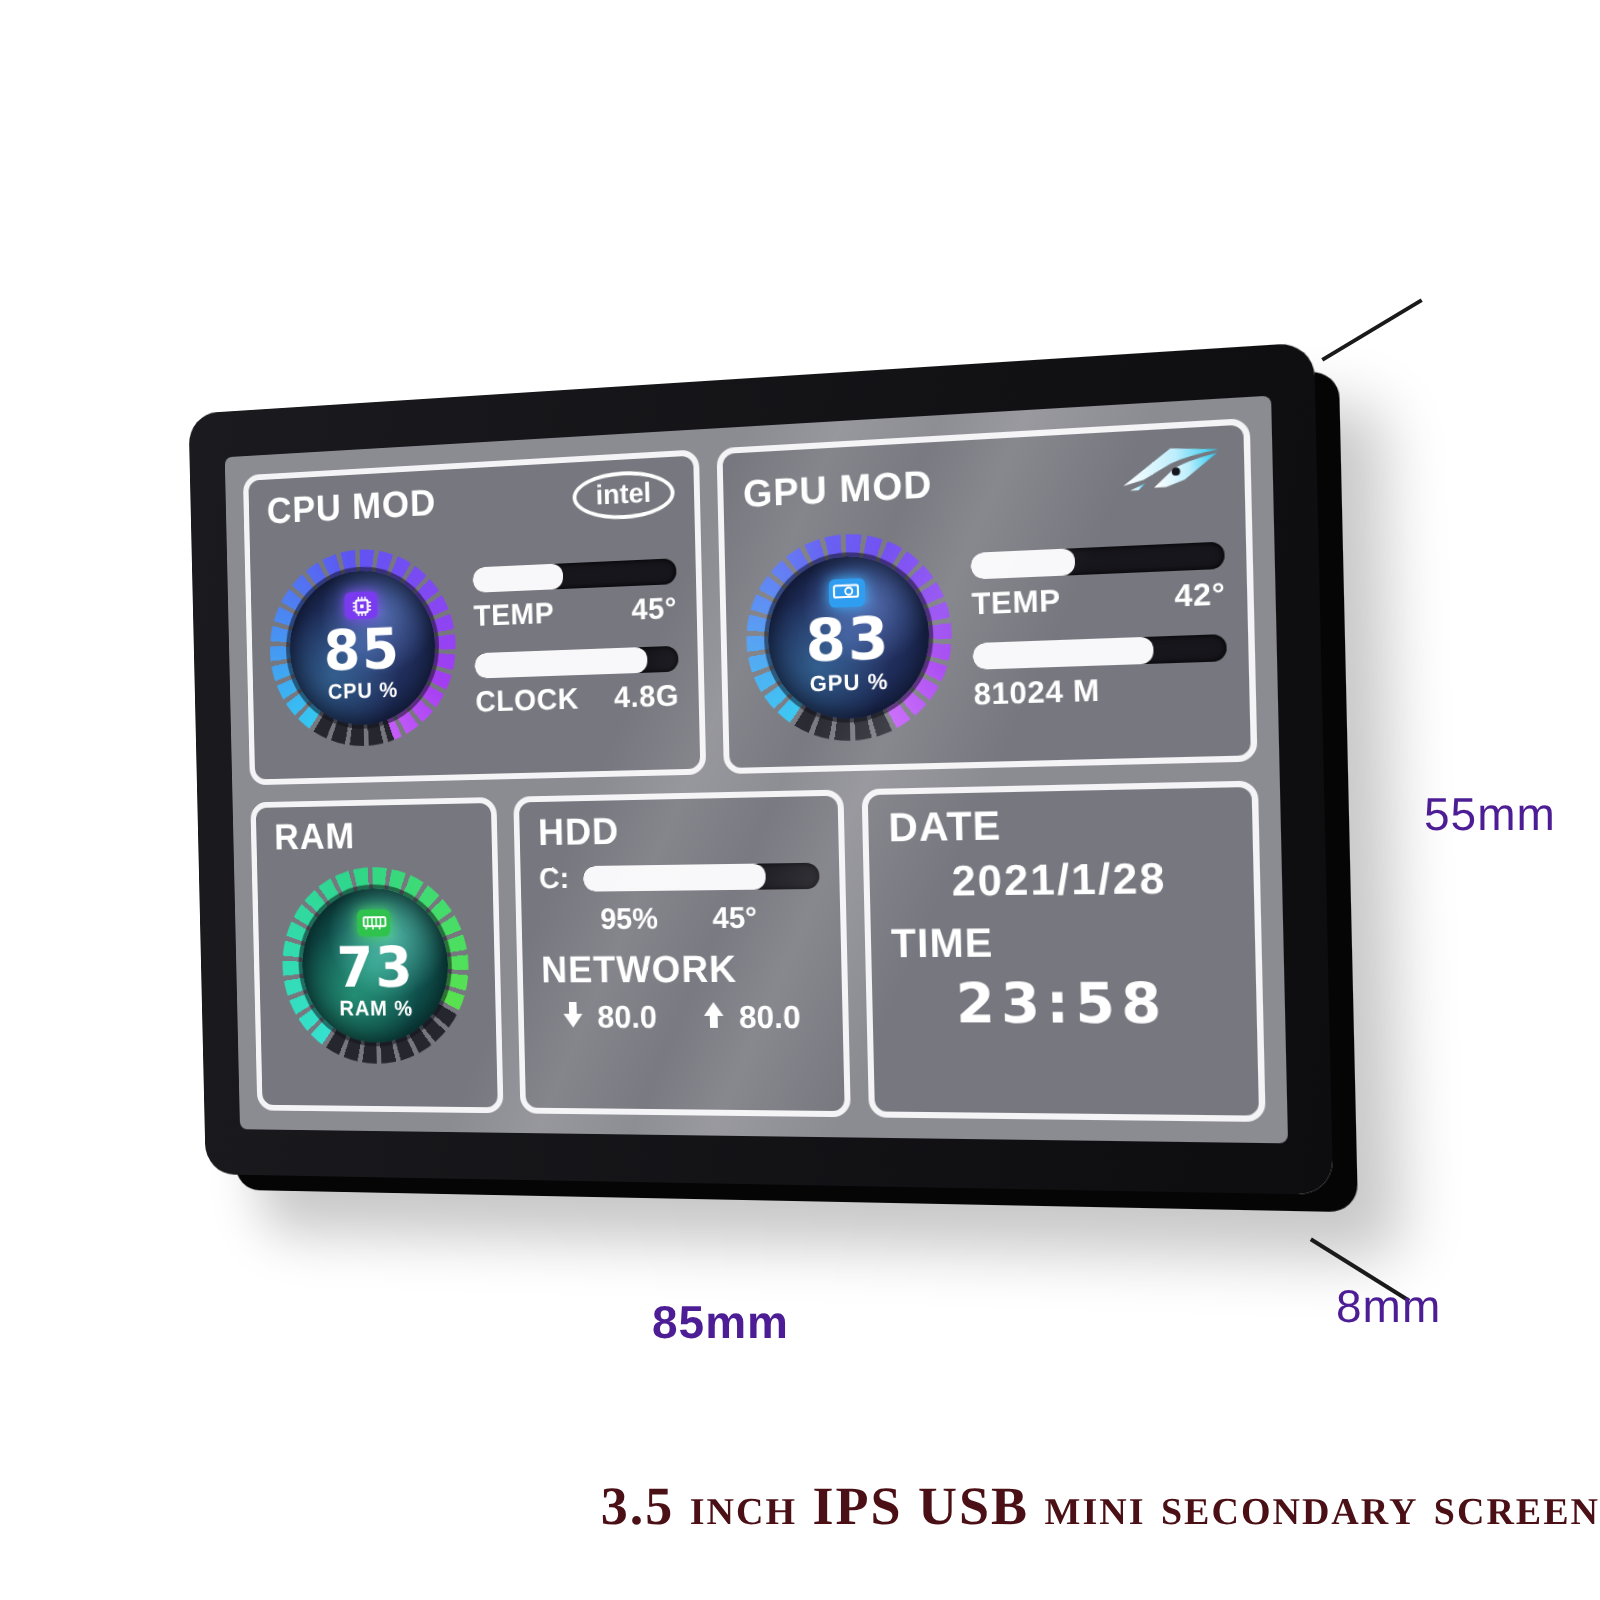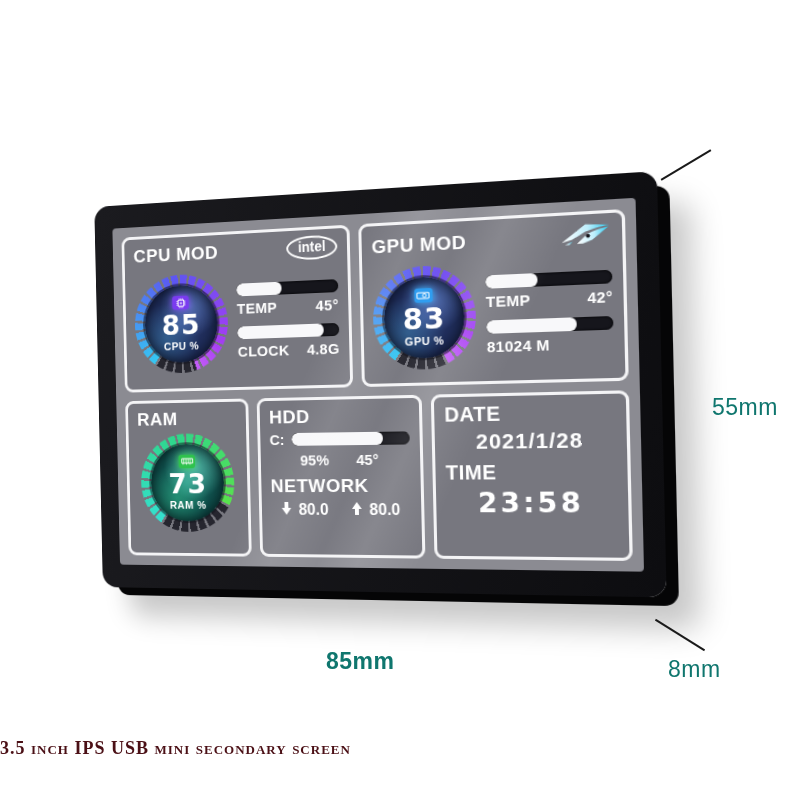--- a/index.html
+++ b/index.html
@@ -92,28 +92,28 @@
   .net-row{display:flex;justify-content:center;align-items:center;gap:8px;font-size:16px;font-weight:bold;margin-top:4px;}
   .net-row .gap{width:8px;}
   
   .datetime h2{font-size:20px;}
   .date-val{font-size:21px;font-weight:bold;text-align:center;letter-spacing:1px;margin:3px 0 7px;}
   .time-val{font-family:"DejaVu Sans",sans-serif;font-size:27px;font-weight:bold;text-align:center;letter-spacing:3px;margin-top:2px;}
   
   .dim-line{position:absolute;height:0;border-top:2px solid #1a1a1a;}
   #line-tr{left:657px;top:164px;width:58px;transform:rotate(-31deg);}
   #line-br{left:651px;top:634px;width:58px;transform:rotate(32deg);}
-  .dim-label{position:absolute;font-size:23px;color:#0f766e;letter-spacing:.5px;}
+  .dim-label{position:absolute;font-size:23px;color:#4c1d95;letter-spacing:.5px;}
   #dim-55{left:712px;top:394px;}
   #dim-85{left:326px;top:648px;font-weight:bold;}
-  #dim-8{left:668px;top:640px;margin-top:16px;}
+  #dim-8{left:668px;top:640px;}
   .caption{
-    position:absolute;left:0;right:0;top:738px;text-align:left;
+    position:absolute;left:0;right:0;top:738px;text-align:right;
     font-family:"Liberation Serif",serif;font-variant:small-caps;font-weight:bold;
-    font-size:18px;color:#4b1016;letter-spacing:1px;
+    font-size:27px;color:#4b1016;letter-spacing:1px;padding-left:40px;
   }
 </style>
 </head>
 <body>
 
 <div class="device">
   <div class="screen">
 
     <div class="row">
 

